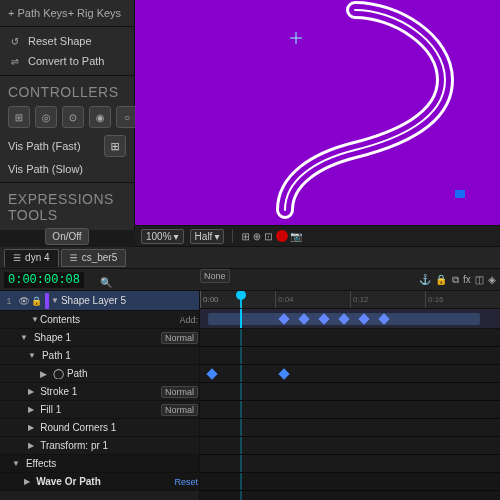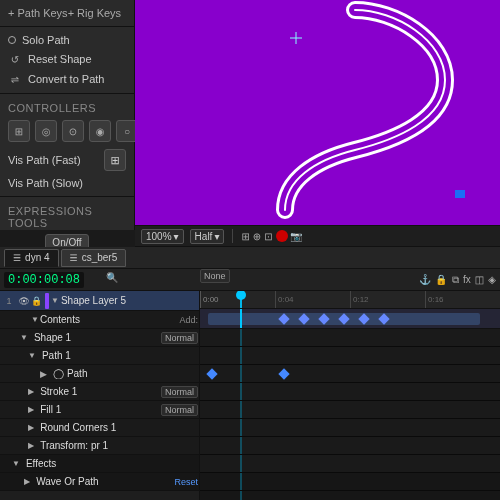--- a/index.html
+++ b/index.html
@@ -18,21 +18,21 @@
       position: absolute;
       left: 0;
       top: 0;
       width: 135px;
       height: 230px;
       background: #2a2a2a;
       border-right: 1px solid #111;
       padding: 4px 0;
     }
     .section-label {
-      font-size: 11px;
+      font-size: 14px;
       color: #888;
       padding: 4px 8px 2px 8px;
       letter-spacing: 0.5px;
     }
     .panel-item {
       display: flex;
       align-items: center;
       padding: 3px 8px;
       cursor: pointer;
       gap: 6px;
@@ -255,24 +255,20 @@
 </head>
 <body>
 
 <div class="left-panel">
   <div class="top-bar">
     <span>+ Path Keys</span>
     <span>+ Rig Keys</span>
   </div>
   <div class="divider"></div>
   <div class="panel-item">
-    <div class="dot"></div>
-    <span>Solo Path</span>
-  </div>
-  <div class="panel-item">
     <div class="icon-small">↺</div>
     <span>Reset Shape</span>
   </div>
   <div class="panel-item">
     <div class="icon-small">⇌</div>
     <span>Convert to Path</span>
   </div>
   <div class="divider"></div>
   <div class="section-label">CONTROLLERS</div>
   <div class="controllers-grid">
@@ -340,21 +336,21 @@
       <span class="tab-icon">☰</span>
       <span>dyn 4</span>
     </div>
     <div class="tab">
       <span class="tab-icon">☰</span>
       <span>cs_ber5</span>
     </div>
   </div>
 
   <div class="timeline-controls">
-    <div style="display:flex;align-items:flex-start;gap:22px;width:200px;min-width:200px;">
+    <div style="display:flex;align-items:flex-end;gap:16px;width:200px;min-width:200px;">
       <span class="time-display">0:00:00:08</span>
       <span class="tl-icon">🔍</span>
     </div>
     <div style="flex:1;display:flex;align-items:center;gap:4px;justify-content:flex-end;">
       <span class="tl-icon">⚓</span>
       <span class="tl-icon">🔒</span>
       <span class="tl-icon">⧉</span>
       <span class="tl-icon">fx</span>
       <span class="tl-icon">◫</span>
       <span class="tl-icon">◈</span>
@@ -455,21 +451,21 @@
           <span style="width:8px;"></span>
           <span class="triangle">▼</span>
           <span class="layer-name-text" style="padding-left:4px;">Effects</span>
         </div>
       </div>
 
       <div class="layer-row sub" style="height:18px;background:#161616;">
         <div class="layer-left">
           <span style="width:20px;"></span>
           <span class="triangle">▶</span>
-          <span class="layer-name-text" style="padding-left:4px;">Wave Or Path</span>
+          <span class="layer-name-text" style="padding-left:4px;font-weight:bold;">Wave Or Path</span>
           <span style="font-size:9px;color:#5599ff;margin-left:2px;cursor:pointer;">Reset</span>
         </div>
       </div>
     </div>
 
     <div class="tl-right-panel">
 
       <div style="height:18px;background:#252525;display:flex;align-items:center;border-bottom:1px solid #111;position:relative;">
         <div style="position:absolute;left:0;right:0;top:0;bottom:0;display:flex;">
           <div style="flex:1;border-left:1px solid #555;font-size:8px;color:#888;padding-left:2px;line-height:18px;">0:00</div>

